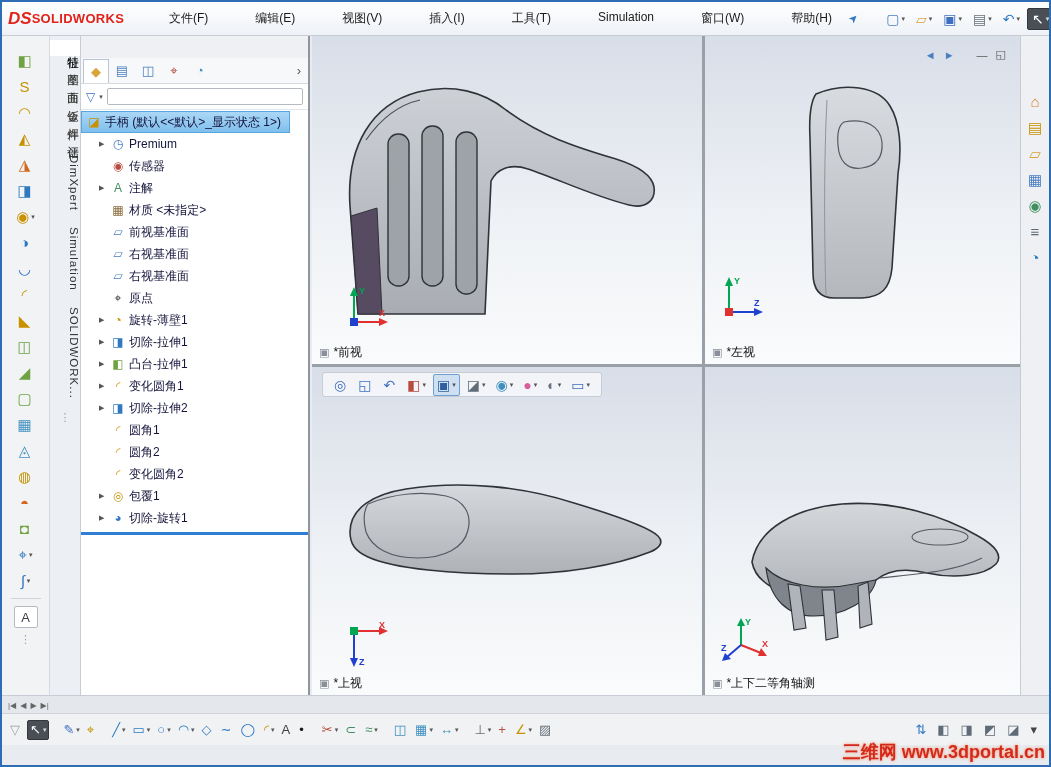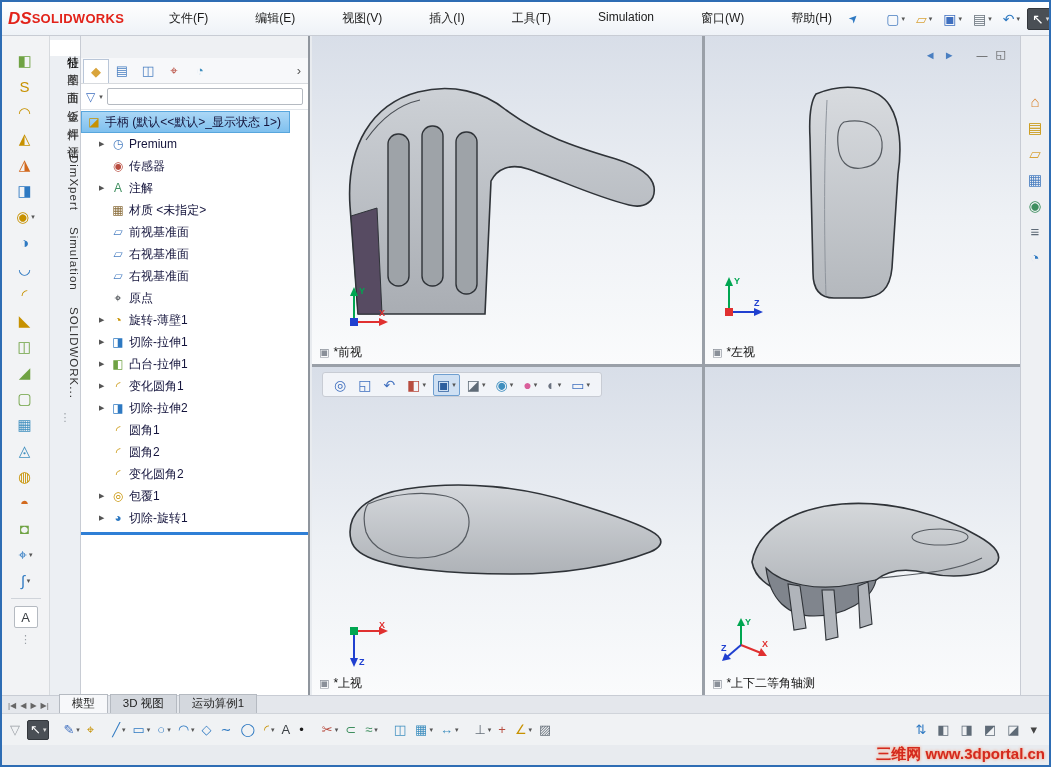--- a/index.html
+++ b/index.html
@@ -127,21 +127,21 @@
   .bbtn .g { font-size: 13px; line-height: 14px; }
   .bbtn.pressed { background: #4a4f55; border: 1px solid #33373c; }
   .bbtn.pressed .dd { color: #ddd; }
   .bb-right { margin-left: auto; display: flex; gap: 7px; align-items: center; padding-right: 4px; }
 
   
   .statusbar { position: absolute; left: 0; right: 0; bottom: 0; height: 20px; background: #eef0f3;
                border-top: 1px solid #c8ccd4; display: flex; align-items: center; font-size: 11.5px;
                color: #333; padding: 0 8px; z-index: 12; }
   .sb-edit { margin-left: auto; margin-right: 205px; }
-  .watermark { position: absolute; right: 4px; bottom: 1px; font-size: 15px; font-weight: bold;
+  .watermark { position: absolute; right: 4px; bottom: 1px; font-size: 18px; font-weight: bold;
                color: #d42a1e; text-shadow: 0 0 3px rgba(255,130,80,.9); white-space: nowrap; z-index: 40; }
 </style>
 </head>
 <body>
 
 <div class="app">
 
   <header class="menubar">
     <div class="logo">
       <span class="logo-mark">DS</span>
@@ -687,26 +687,20 @@
     </div>
 
   <div class="tabsbar">
     <div class="navbtns">
 
     <span>|◀</span>
         <span>◀</span>
         <span>▶</span>
         <span>▶|</span>
       </div>
-    <div class="doc-tabs">
-
-    <span class="doc-tab active">模型</span>
-        <span class="doc-tab">3D 视图</span>
-        <span class="doc-tab">运动算例1</span>
-      </div>
   </div>
 
   <div class="bottombar">
     <div class="bb-items">
 
         <span class="bbtn">
           <span class="g" style="color: rgb(154, 160, 166);">▽</span>
           <span class="dd"></span>
         </span>
 

